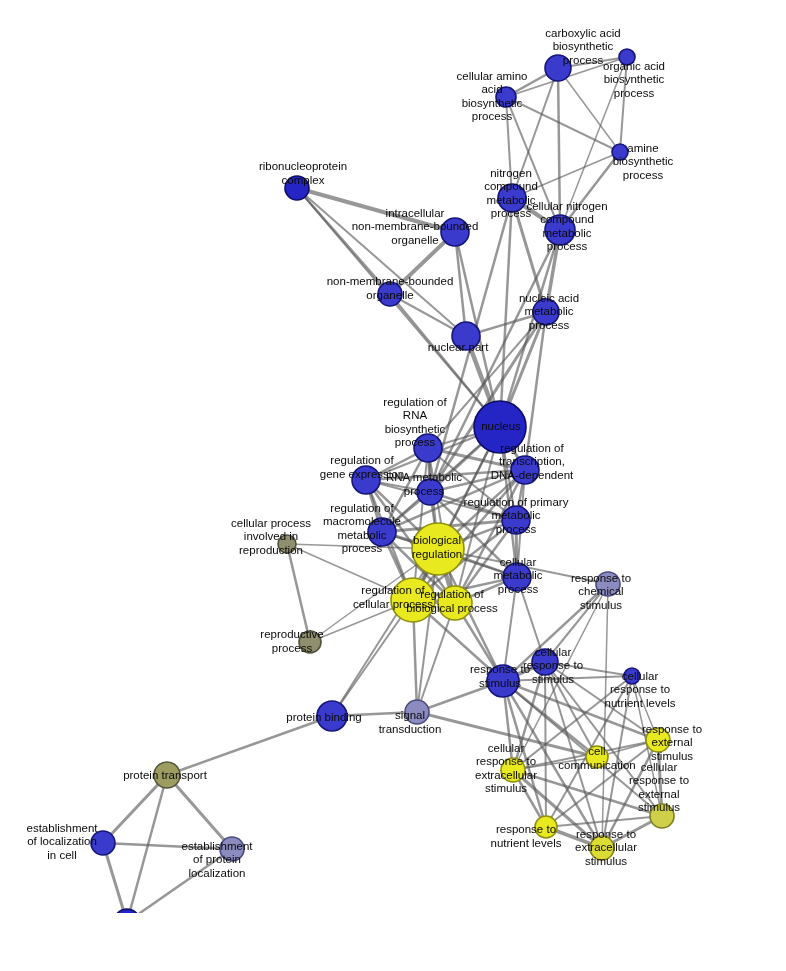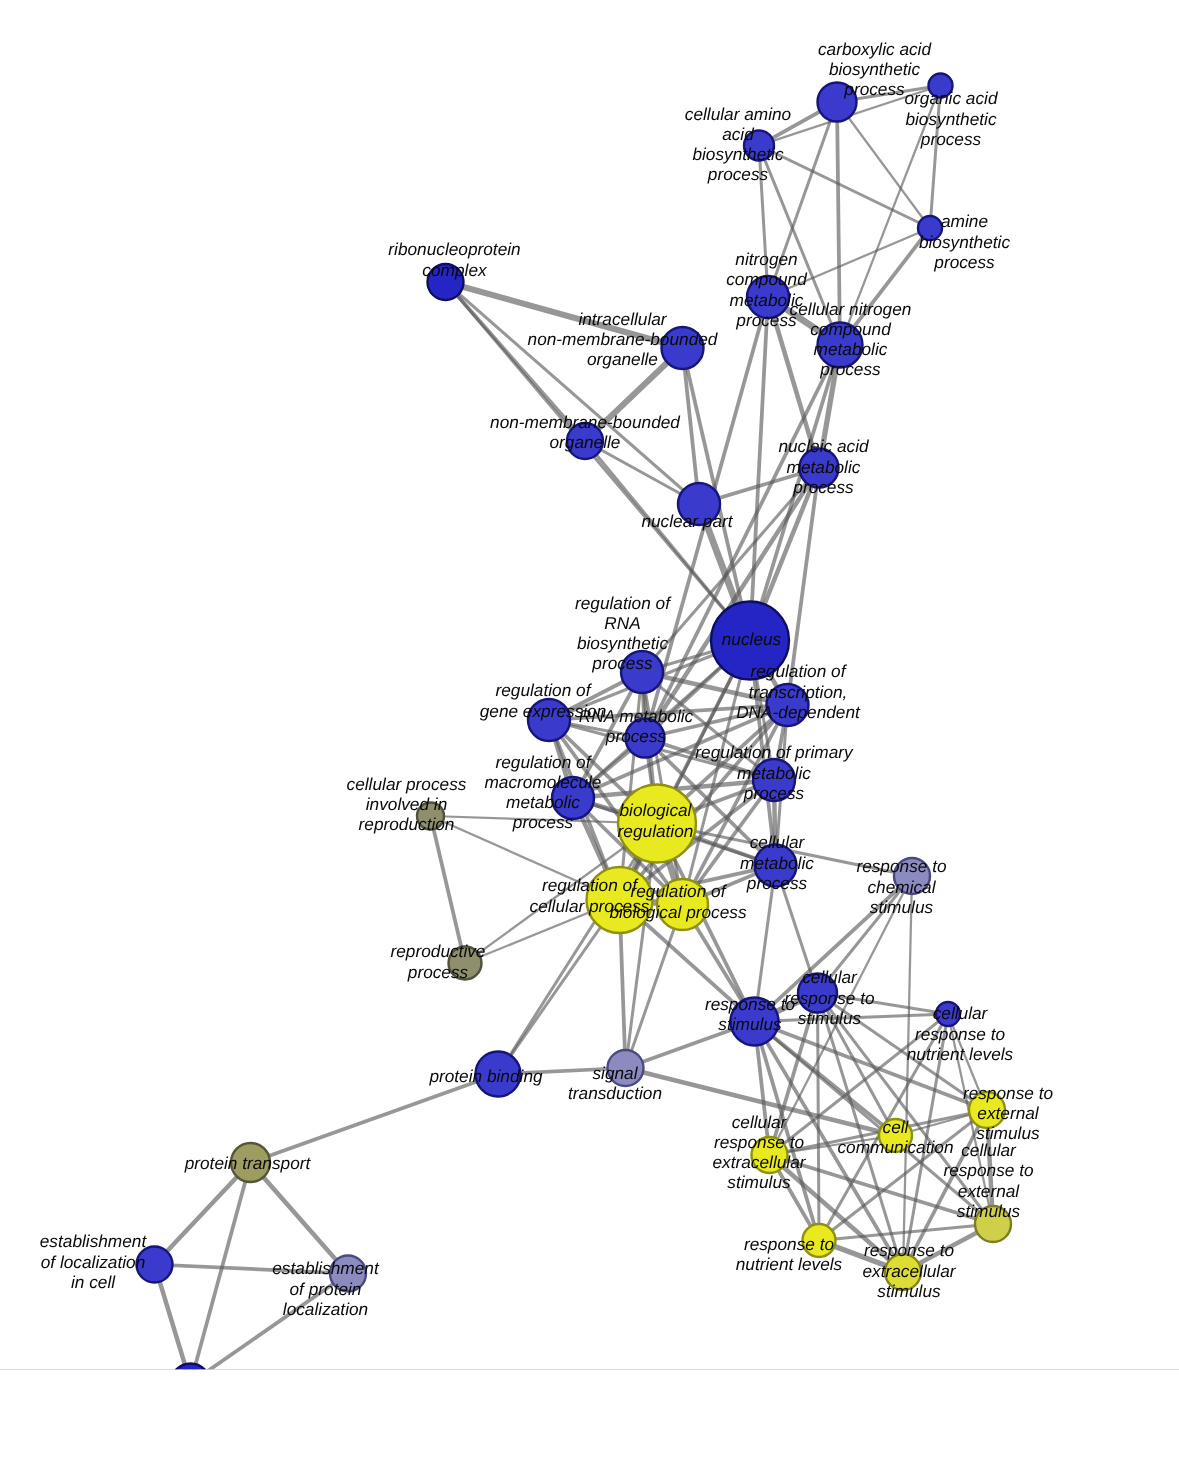--- a/index.html
+++ b/index.html
@@ -1,17 +1,17 @@
 <!DOCTYPE html>
 <html><head>
 <meta charset="utf-8">
 <style>
   html,body{margin:0;padding:0;background:#ffffff;}
-  #stage{position:relative;width:786px;height:913px;background:#b91c1c;overflow:hidden;
-         font-family:"Liberation Sans", sans-serif;font-style:italic;}
+  #stage{position:relative;width:786px;height:913px;background:#fde047;overflow:hidden;
+         font-family:"Liberation Sans", sans-serif;}
   svg text{font-family:"Liberation Sans", sans-serif;font-size:11.5px;fill:#0a0a0a;}
 </style>
 </head>
 <body>
 
 <div id="stage">
   <svg id="graph-svg" xmlns="http://www.w3.org/2000/svg" width="786" height="971" viewBox="0 0 786 971">
       <rect width="786" height="971" fill="#ffffff"></rect>
       <g>
         <line x1="558" y1="68" x2="627" y2="57" stroke="#575757" stroke-width="2" stroke-opacity="0.62" stroke-linecap="round"></line>

